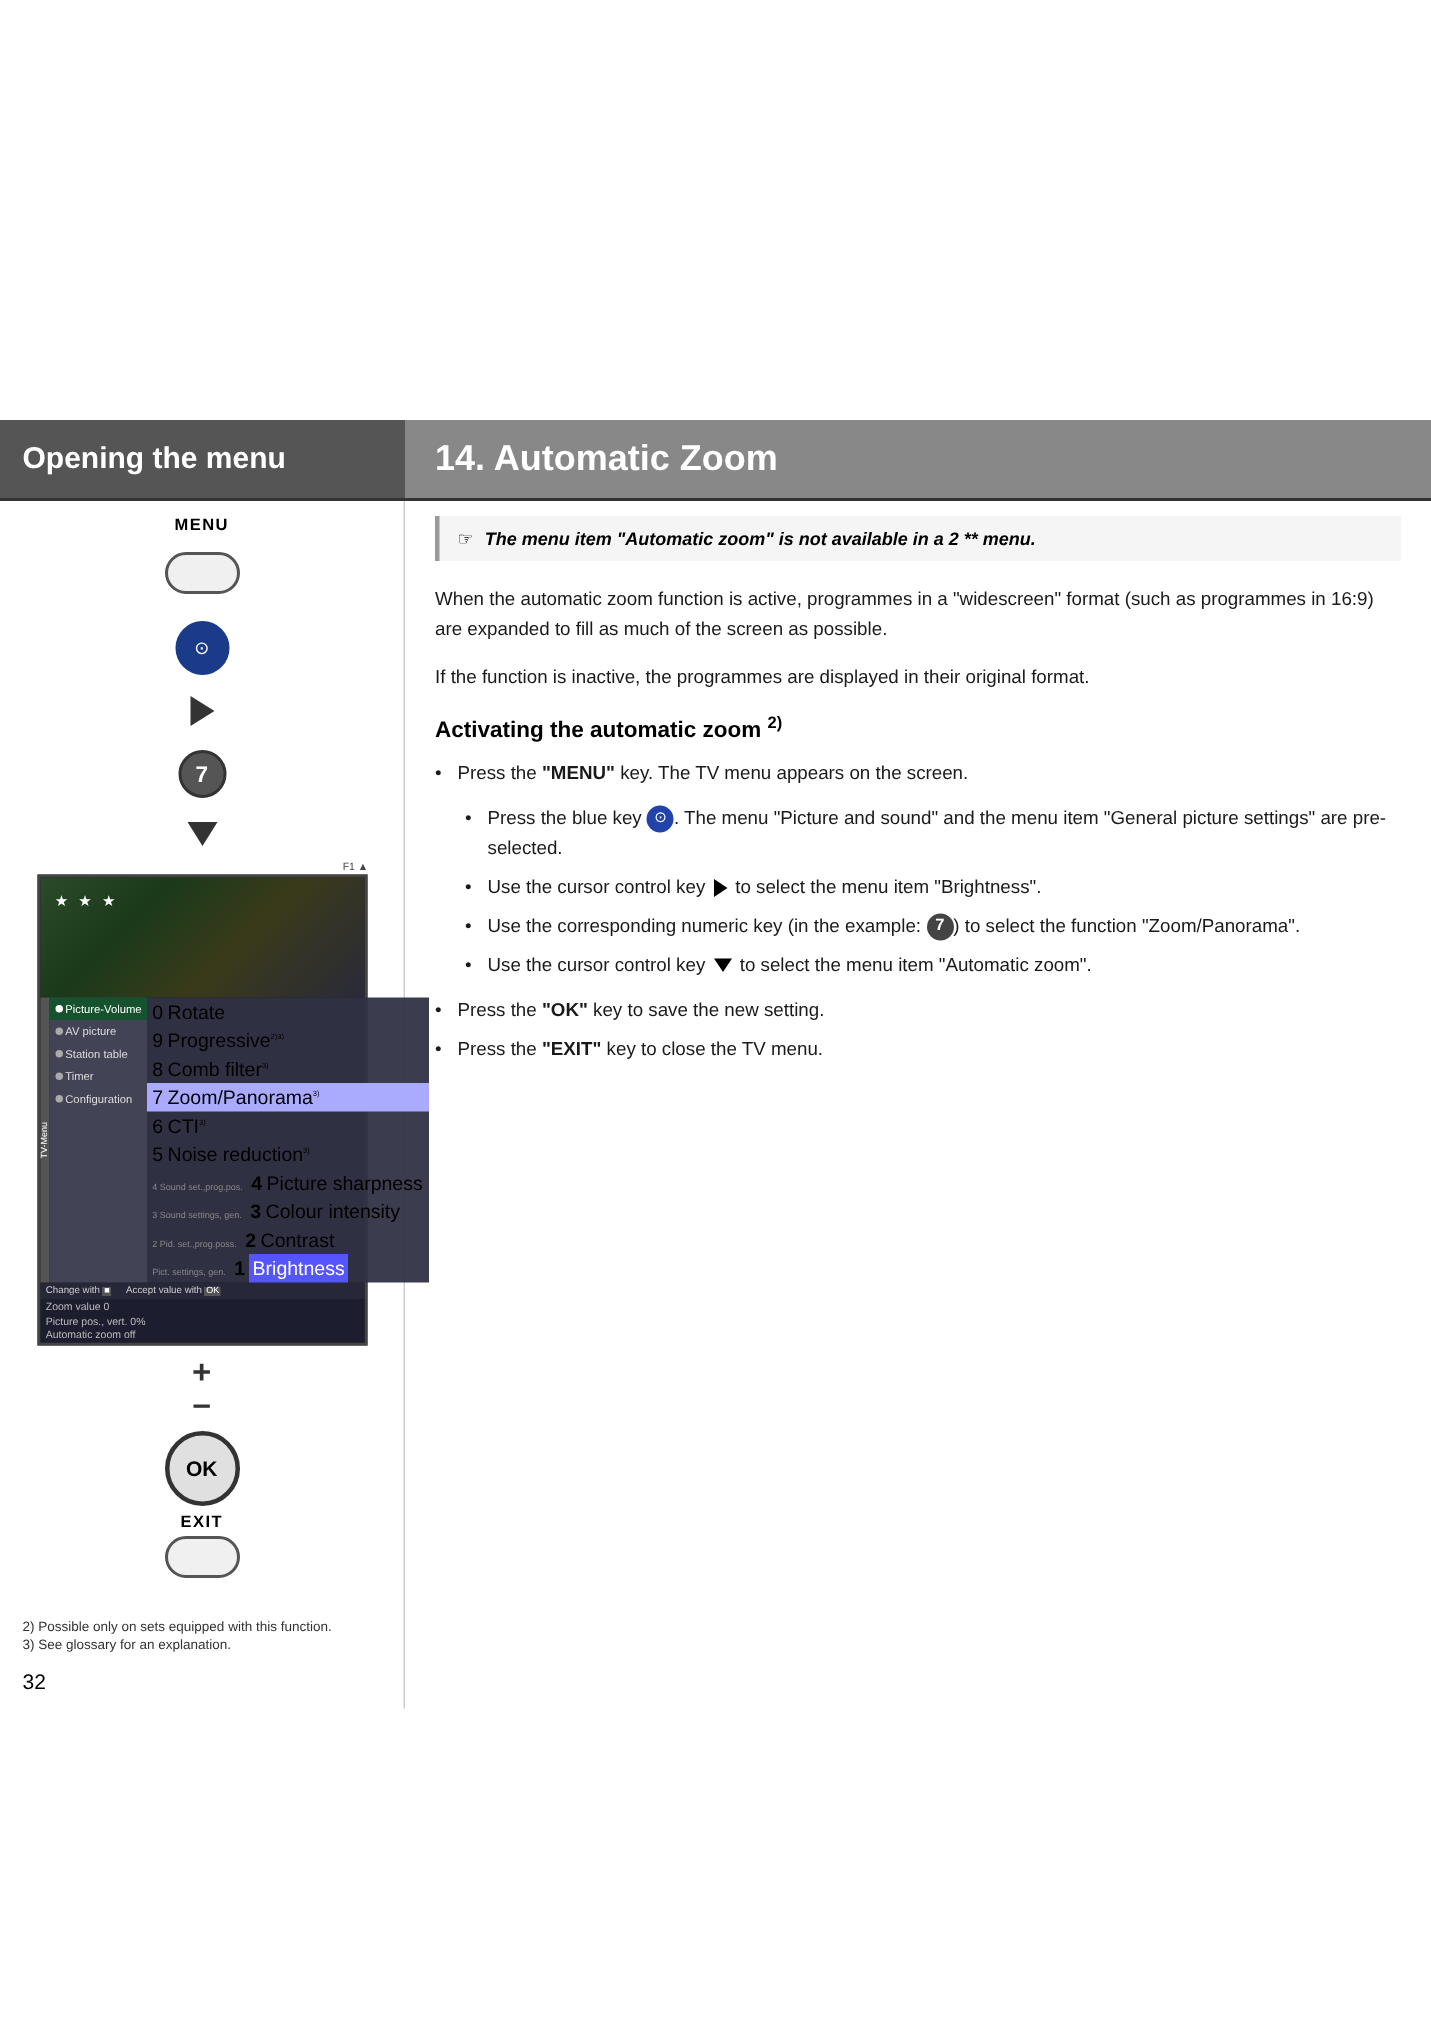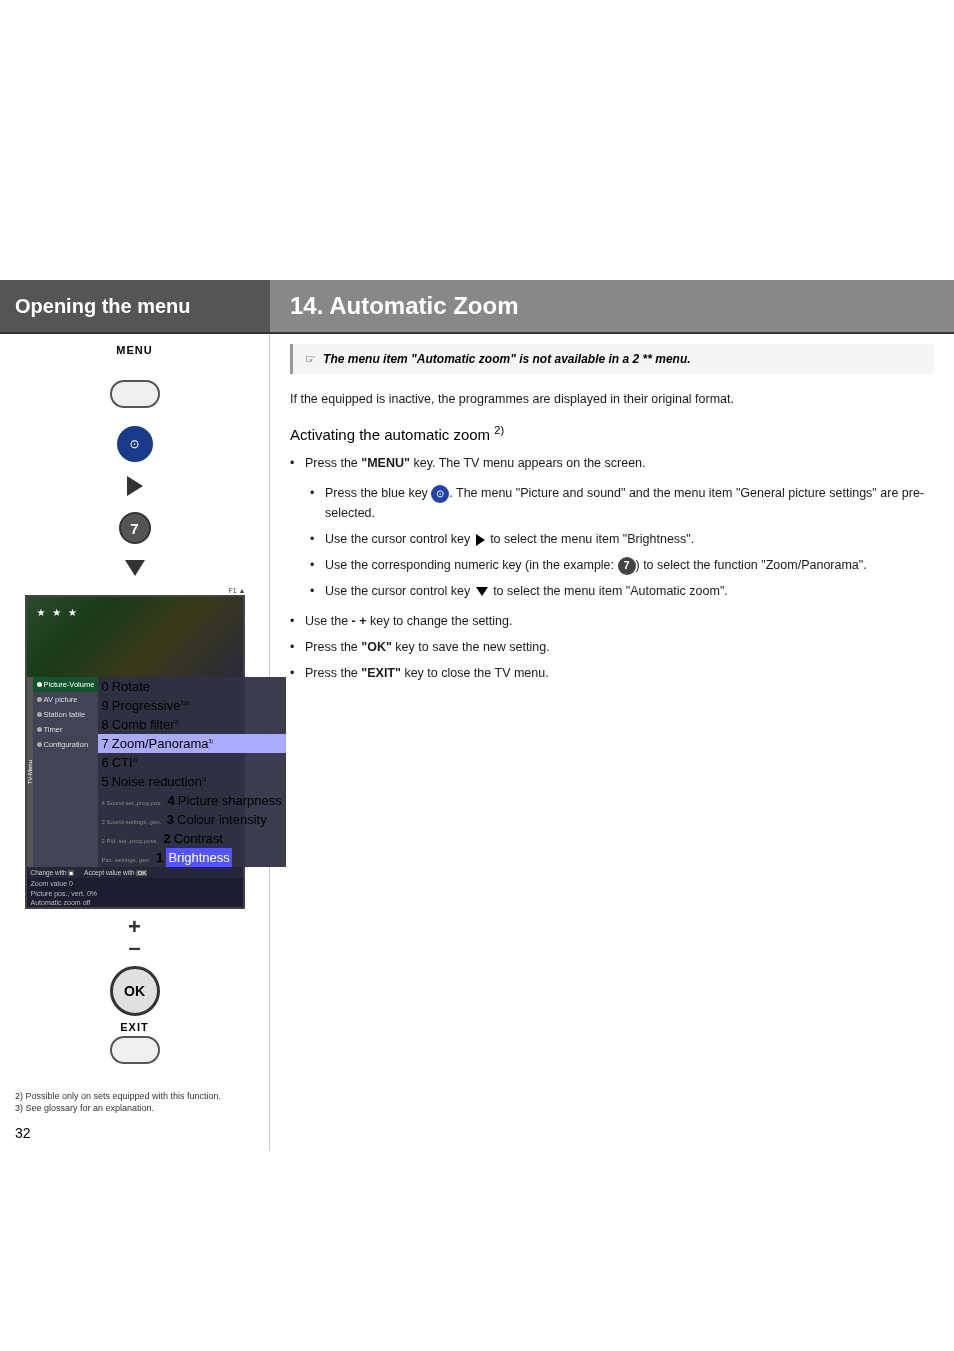--- a/index.html
+++ b/index.html
@@ -39,21 +39,21 @@
       display: flex;
       flex-direction: column;
       align-items: center;
       margin-bottom: 10px;
     }
 
     .remote-label {
       font-size: 11px;
       font-weight: bold;
       letter-spacing: 1px;
-      margin-bottom: 20px;
+      margin-bottom: 8px;
       text-align: center;
     }
 
     .btn-oval {
       width: 50px;
       height: 28px;
       border: 2px solid #555;
       border-radius: 14px;
       display: flex;
       align-items: center;
@@ -273,21 +273,21 @@
 
     .body-text {
       font-size: 12.5px;
       line-height: 1.6;
       color: #1a1a1a;
       margin-bottom: 12px;
     }
 
     .subsection-title {
       font-size: 15px;
-      font-weight: normal;
+      font-weight: bold;
       color: #000;
       margin: 15px 0 10px 0;
     }
 
     .bullet-list {
       list-style: none;
       padding: 0;
       margin: 0 0 10px 0;
     }
 
@@ -566,21 +566,22 @@
 
   </div>
 
   <div class="right-col">
 
     <div class="note-box">
       <span class="note-icon">☞</span>
       <span class="note-text">The menu item "Automatic zoom" is not available in a 2 ** menu.</span>
     </div>
 
-    <p class="body-text">If the equipped is inactive, the programmes are displayed in their original format.</p>
+    <p class="body-text">When the automatic zoom function is active, programmes in a "widescreen" format (such as programmes in 16:9) are expanded to fill as much of the screen as possible.</p>
+    <p class="body-text">If the function is inactive, the programmes are displayed in their original format.</p>
 
     <div class="subsection-title">
       <span>Activating the automatic zoom</span>
       <sup style="font-size:11px;">2)</sup>
     </div>
 
     <ul class="bullet-list">
       <li>
         Press the <span class="key-ref">"MENU"</span> key. The TV menu appears on the screen.
       </li>
@@ -596,23 +597,20 @@
       <li>
         Use the corresponding numeric key (in the example: <span class="circle-num">7</span>) to select the function "Zoom/Panorama".
       </li>
       <li>
         Use the cursor control key <span class="down-triangle"></span> to select the menu item "Automatic zoom".
       </li>
     </ul>
 
     <ul class="bullet-list">
       <li>
-        Use the <span class="key-ref">- +</span> key to change the setting.
-      </li>
-      <li>
         Press the <span class="key-ref">"OK"</span> key to save the new setting.
       </li>
       <li>
         Press the <span class="key-ref">"EXIT"</span> key to close the TV menu.
       </li>
     </ul>
 
   </div>
 
 </div>

